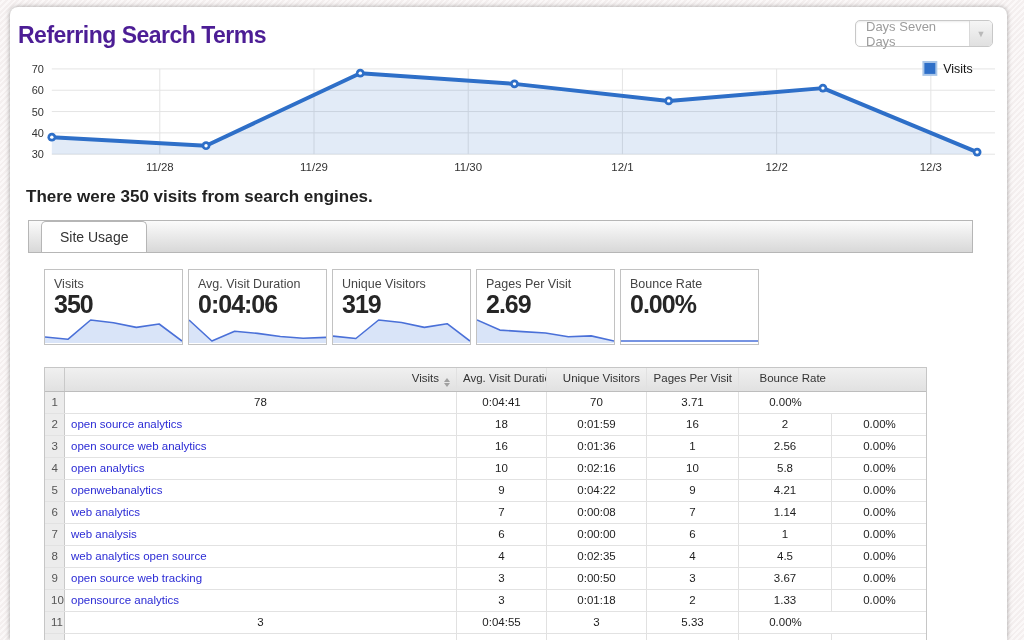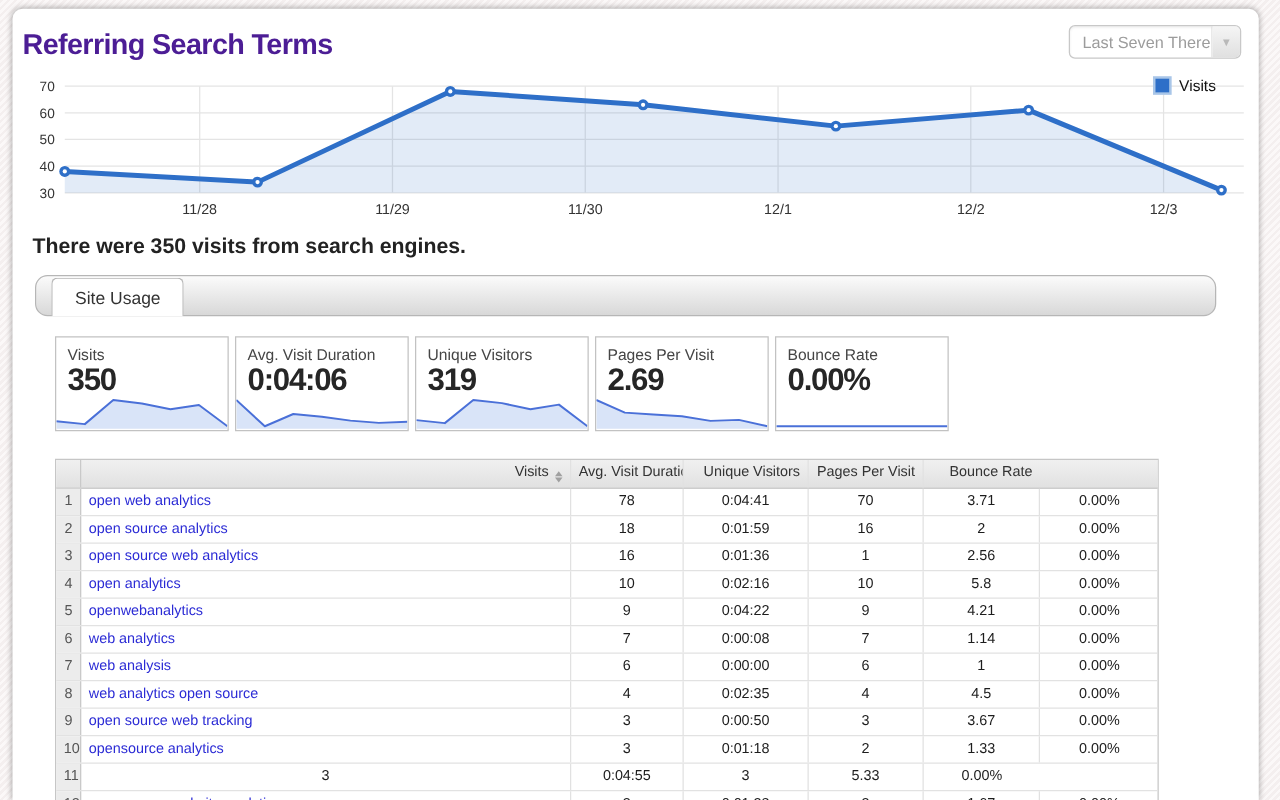--- a/index.html
+++ b/index.html
@@ -28,23 +28,23 @@
     width:23px; height:100%; border-left:1px solid #d9d9d9;
     background:linear-gradient(#f5f5f5,#e0e0e0);
     display:flex; align-items:center; justify-content:center;
     color:#b9b9b9; font-size:9px; border-radius:0 4px 4px 0;
   }
   .chart { position:relative; margin:0 6px 0 6px; }
   .chart svg { display:block; }
   .headline { margin:5px 0 0 16px; font-size:17px; font-weight:bold; color:#222; }
   .tabbar {
     position:relative; margin:13px 34px 0 18px; height:33px;
-    border:1px solid #b6b6b6; border-radius:10px;
+    border:1px solid #b6b6b6; border-radius:0;
     background:linear-gradient(#fbfbfb,#d8d8d8);
-    display:flex; align-items:center;
+    display:flex; align-items:flex-start;
   }
   .tab {
     margin:0 0 -1px 12px; height:31px; background:#fff;
     border:1px solid #b6b6b6; border-bottom:none; border-radius:5px 5px 0 0;
     padding:0 18px; display:flex; align-items:center;
     font-size:14px; color:#333; cursor:pointer;
   }
   .cards { display:flex; gap:5px; margin:16px 0 0 34px; }
   .card { position:relative; width:139px; height:76px; border:1px solid #c2c2c2; background:#fff; overflow:hidden; }
   .card-label { display:block; margin:7px 0 0 9px; font-size:12.5px; color:#454545; white-space:nowrap; }
@@ -68,21 +68,21 @@
   .caret .up { border-bottom:4px solid #a0a0a0; margin-bottom:1px; }
   .caret .dn { border-top:4px solid #a0a0a0; }
 </style>
 </head>
 <body>
 
 <div class="panel">
   <div class="hdr">
     <h1>Referring Search Terms</h1>
     <div class="select">
-      <span class="select-label">Last Seven There</span>
+      <span class="select-label">Days Seven Days</span>
       <span class="select-arrow">▼</span>
     </div>
   </div>
 
   <div class="chart">
     <svg viewBox="0 0 990 124" style="width:985px;height:123px" preserveAspectRatio="none">
         <line x1="36" y1="96" x2="984" y2="96" stroke="#e4e4e4" stroke-width="1"></line>
         <text x="28" y="100" text-anchor="end" font-size="11" fill="#333333">30</text>
         <line x1="36" y1="74.5" x2="984" y2="74.5" stroke="#e4e4e4" stroke-width="1"></line>
         <text x="28" y="78.5" text-anchor="end" font-size="11" fill="#333333">40</text>
@@ -184,21 +184,20 @@
             <i class="up"></i>
             <i class="dn"></i>
           </span></div>
         <div class="cell right">Avg. Visit Duration</div>
         <div class="cell right">Unique Visitors</div>
         <div class="cell right">Pages Per Visit</div>
         <div class="cell right">Bounce Rate</div>
       </div>
       <div class="trow brow">
         <div class="cell num">1</div>
-        <div class="cell term">open web analytics</div>
         <div class="cell val">78</div>
         <div class="cell val">0:04:41</div>
         <div class="cell val">70</div>
         <div class="cell val">3.71</div>
         <div class="cell val">0.00%</div>
       </div>
       <div class="trow brow">
         <div class="cell num">2</div>
         <div class="cell term">open source analytics</div>
         <div class="cell val">18</div>

